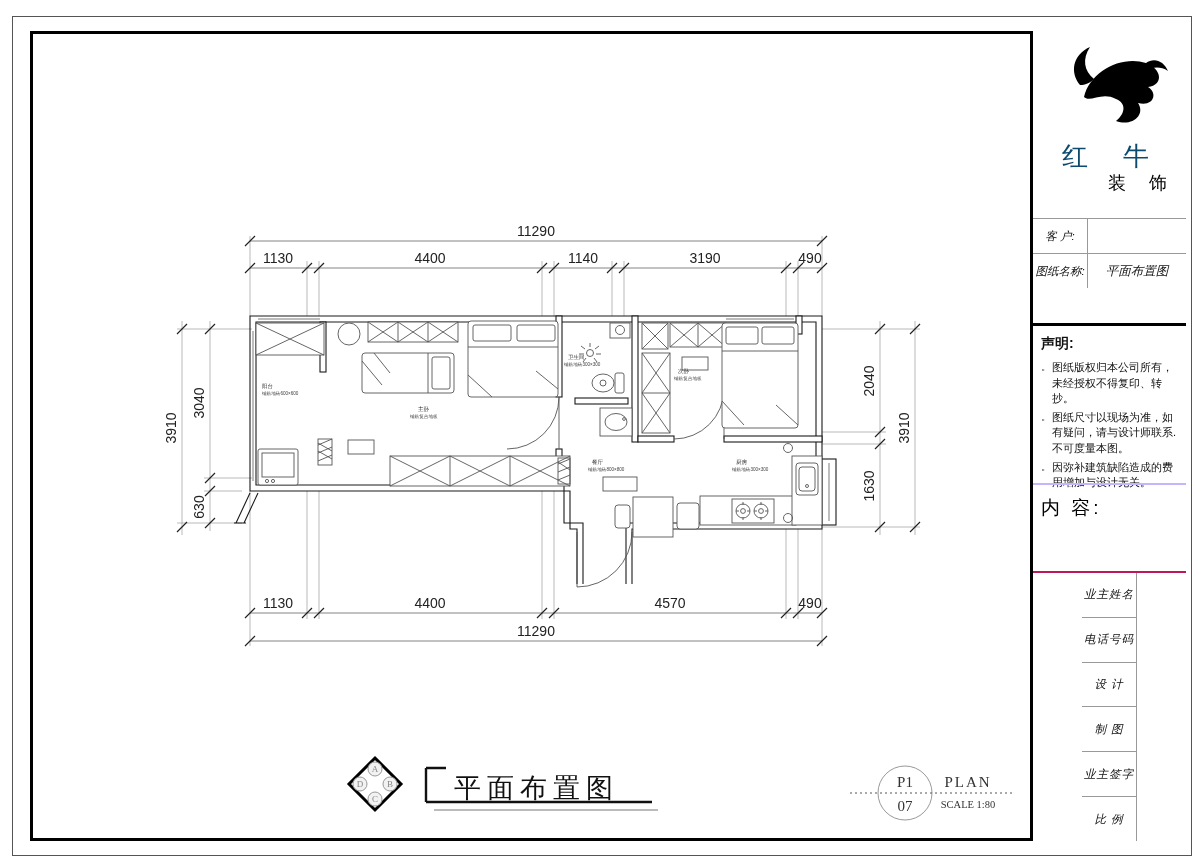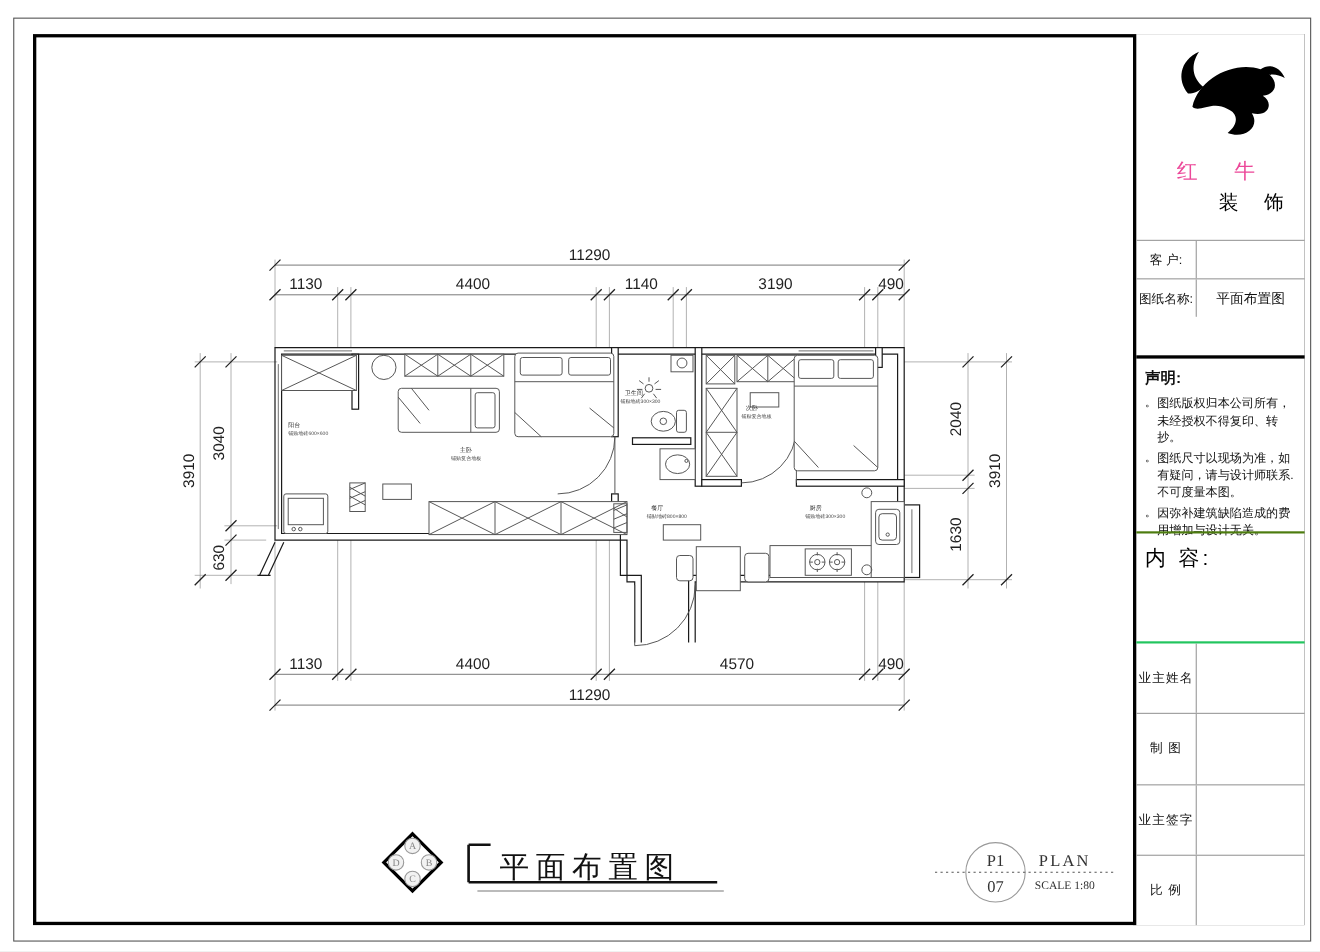--- a/index.html
+++ b/index.html
@@ -10,34 +10,34 @@
   .frame-main{position:absolute;left:30px;top:31px;width:1156px;height:810px;
               border:3px solid #000;box-sizing:border-box;}
   .plan-svg{position:absolute;left:30px;top:31px;width:1000px;height:806px;}
 
   
   .titleblock{position:absolute;left:1030px;top:31px;width:156px;height:810px;
               border-left:3px solid #000;box-sizing:border-box;background:#fff;
               display:flex;flex-direction:column;}
   .tb-logo{height:187px;text-align:center;position:relative;}
   .tb-logo svg{margin-top:10px;}
-  .tb-name{font-size:19px;letter-spacing:14px;color:#ec4899;margin-left:6px;line-height:30px;}
+  .tb-name{font-size:26px;letter-spacing:14px;color:#0c4a6e;margin-left:6px;line-height:30px;}
   .tb-sub{font-size:18px;letter-spacing:9px;color:#000;text-align:right;padding-right:10px;line-height:24px;padding-left:32px;}
-  .tb-row{display:flex;border-top:1px solid #999;align-items:center;}
+  .tb-row{display:flex;border-top:1px solid #999;align-items:center;font-style:italic;}
   .tb-row.info{height:34px;}
   .tb-row-label{width:54px;flex:none;font-size:11.5px;text-align:center;color:#111;
                 border-right:1px solid #999;align-self:stretch;display:flex;align-items:center;justify-content:center;}
   .tb-row-value{flex:1;text-align:center;font-size:12.5px;color:#111;}
   .tb-statement{border-top:3px solid #000;padding:9px 6px 4px 8px;height:144px;box-sizing:content-box;margin-top:35px;}
   .tb-statement-title{font-size:14px;font-weight:bold;margin-bottom:7px;}
   .tb-statement-item{display:flex;font-size:11px;line-height:1.42;margin-bottom:3px;color:#111;}
   .tb-bullet{flex:none;width:11px;font-size:10px;}
-  .tb-content{border-top:2px solid #4d7c0f;height:100px;padding:10px 8px;box-sizing:border-box;}
+  .tb-content{border-top:2px solid #c4b5fd;height:88px;padding:10px 8px;box-sizing:border-box;}
   .tb-content-label{font-size:19px;letter-spacing:3px;color:#000;}
-  .tb-sign{border-top:2px solid #22c55e;flex:1;display:flex;flex-direction:column;}
+  .tb-sign{border-top:2px solid #be185d;flex:1;display:flex;flex-direction:column;align-items:center;}
   .tb-row.sign{flex:1;}
   .tb-row.sign:first-child{border-top:none;}
   .tb-row.sign .tb-row-label{font-size:11.5px;letter-spacing:1px;}
 
   
   .wall{stroke:#1a1a1a;stroke-width:1.1;fill:none;}
   .wallrect{stroke:#1a1a1a;stroke-width:1.1;fill:#fff;}
   .win{stroke:#444;stroke-width:.7;fill:none;}
   .furn{stroke:#555;stroke-width:.9;fill:none;}
   .furnrect{stroke:#555;stroke-width:.9;fill:#fff;}
@@ -324,20 +324,28 @@
     <div class="tb-content">
       <div class="tb-content-label">内 容:</div>
     </div>
 
     <div class="tb-sign">
       <div class="tb-row sign">
         <div class="tb-row-label">业主姓名</div>
         <div class="tb-row-value"></div>
       </div>
       <div class="tb-row sign">
+        <div class="tb-row-label">电话号码</div>
+        <div class="tb-row-value"></div>
+      </div>
+      <div class="tb-row sign">
+        <div class="tb-row-label">设 计</div>
+        <div class="tb-row-value"></div>
+      </div>
+      <div class="tb-row sign">
         <div class="tb-row-label">制 图</div>
         <div class="tb-row-value"></div>
       </div>
       <div class="tb-row sign">
         <div class="tb-row-label">业主签字</div>
         <div class="tb-row-value"></div>
       </div>
       <div class="tb-row sign">
         <div class="tb-row-label">比 例</div>
         <div class="tb-row-value"></div>

